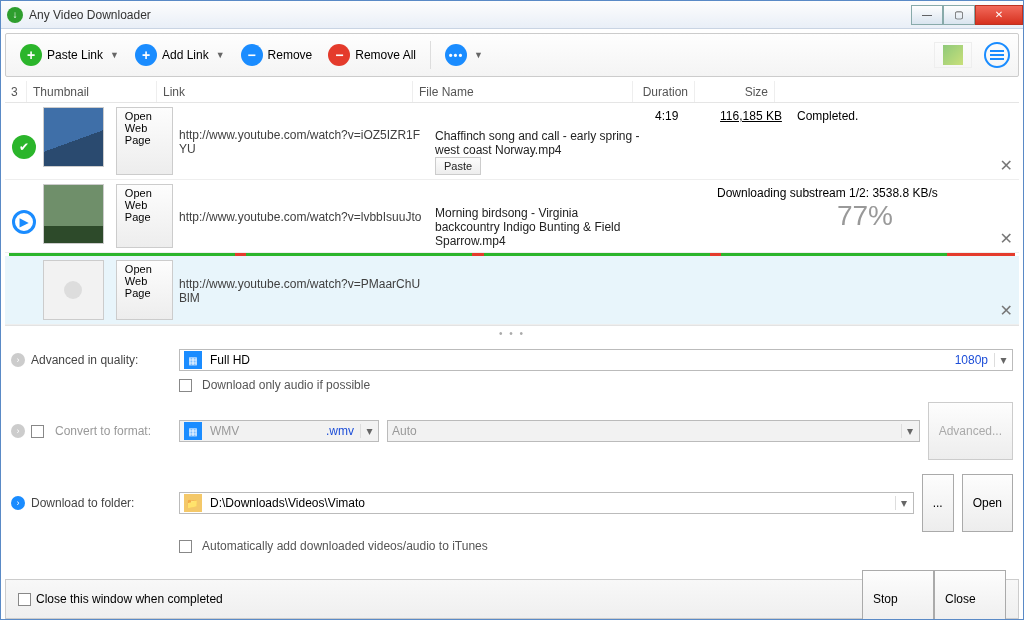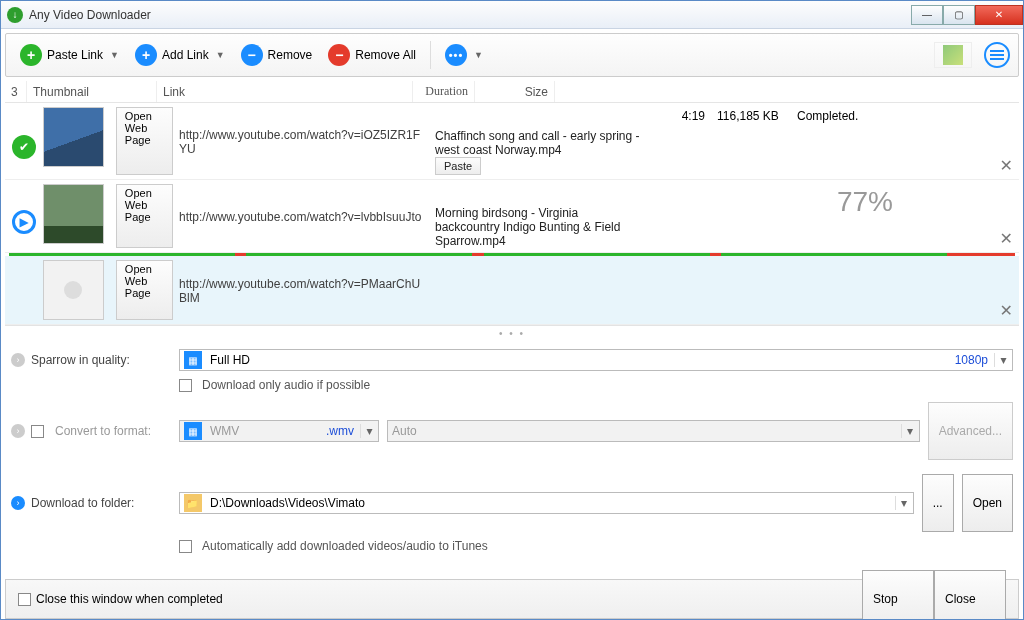--- a/index.html
+++ b/index.html
@@ -15,37 +15,37 @@
 .circ { width:22px; height:22px; border-radius:50%; display:flex; align-items:center; justify-content:center; color:#fff; font-weight:bold; font-size:14px;}
 .green{background:#2bb52b;} .blue{background:#1a8cff;} .red{background:#e43b2c;}
 .dd { font-size:9px; color:#666; margin-left:2px;}
 .sep{ width:1px; height:28px; background:#ddd; margin:0 4px;}
 .logo { margin-left:auto; display:flex; align-items:center; gap:6px; color:#6a7f9a; padding:2px 8px; border:1px solid #eee;}
 .logo .box{width:20px;height:20px;background:linear-gradient(135deg,#8fc97a,#c9e07a);}
 .menu-btn{ width:26px;height:26px;border-radius:50%; border:2px solid #1a8cff; display:flex;align-items:center;justify-content:center; margin-left:8px;}
 .menu-btn span{ width:14px;height:2px;background:#1a8cff; box-shadow:0 -4px 0 #1a8cff,0 4px 0 #1a8cff;}
 .listhead { display:flex; height:22px; align-items:center; border-bottom:1px solid #e5e5e5; margin:0 4px; color:#555;}
 .lh-cell{ padding:0 6px; border-right:1px solid #eee; height:100%; display:flex; align-items:center;}
-.col-num{width:22px;} .col-thumb{width:130px;} .col-link{width:256px;} .col-file{width:220px;} .col-dur{width:62px; justify-content:flex-end;font-family:Liberation Serif, serif;} .col-size{width:80px; justify-content:flex-end;} .col-status{flex:1;}
+.col-num{width:22px;} .col-thumb{width:130px;} .col-link{width:256px;} .col-file{width:220px;} .col-dur{width:62px; justify-content:flex-end;} .col-size{width:80px; justify-content:flex-end;} .col-status{flex:1;}
 .rows { margin:0 4px; }
 .row { display:flex; position:relative; border-bottom:1px solid #eee;}
 .row.sel{ background:#e8f5fb;}
 .r-icon{ width:38px; display:flex; align-items:center; justify-content:center; padding-top:12px;}
 .r-icon .sicon{ width:24px;height:24px;border-radius:50%; display:flex;align-items:center;justify-content:center; color:#fff;}
 .r-thumb{ width:130px; padding:4px 0; display:flex; gap:12px;}
 .thumb{ width:124px; height:60px; background:#7a9; border:1px solid #ccc;}
 .thumb.t1{ background:linear-gradient(160deg,#3f6fa8 55%,#2a4a6f 55%);}
 .thumb.t2{ background:linear-gradient(#6f8f6a 70%,#2d4a2a 70%);}
 .thumb.t3{ background:#f2f2f2; display:flex;align-items:center;justify-content:center;}
 .thumb.t3::after{content:""; width:18px;height:18px;border-radius:50%;background:#ddd;}
 .smallbtn{ background:linear-gradient(#fdfdfd,#ededed); border:1px solid #ccc; padding:2px 8px; width:fit-content; font-size:11px; cursor:pointer;}
 .r-link{ width:256px; padding:6px 6px 4px; color:#404040; word-break:break-all; display:flex; flex-direction:column; justify-content:center;}
 .r-file{ width:220px; padding:6px 6px 4px; color:#222; display:flex; flex-direction:column; justify-content:space-between;margin-top:20px;}
-.r-dur{ width:62px; text-align:right; padding:6px 6px;}
-.r-size{ width:80px; text-align:left; padding:6px 6px;}
+.r-dur{ width:62px; padding:6px 6px;}
+.r-size{ width:80px; text-align:center; padding:6px 6px;text-decoration:underline;}
 .r-status{ flex:1; padding:6px 6px; position:relative;}
 .rowclose{ position:absolute; right:6px; bottom:4px; color:#777; font-size:16px; cursor:pointer;}
 .pct{ font-size:28px; color:#999; text-align:center;}
 .subsz{ color:#aaa;}
 .pbar{ height:3px; display:flex; margin:0 4px;}
 .pbar span{ flex:1;}
 .pg{background:#2bb52b;} .pr{background:#e43b2c;}
 .grip{ text-align:center; color:#aaa; letter-spacing:2px; font-size:10px; padding:2px 0; margin:0 4px; border-top:1px solid #e3e3e3;}
 .opts{ margin:4px 10px; }
 .optrow{ display:flex; align-items:center; gap:8px; padding:4px 0;}
@@ -110,20 +110,21 @@
   </div>
   <div class="menu-btn">
         <span></span>
       </div>
 </div>
 
 <div class="listhead">
   <div class="lh-cell col-num">3</div>
   <div class="lh-cell col-thumb">Thumbnail</div>
   <div class="lh-cell col-link">Link</div>
+  <div class="lh-cell col-file">File Name</div>
   <div class="lh-cell col-dur">Duration</div>
   <div class="lh-cell col-size">Size</div>
 </div>
 
 <div class="rows">
 
   <div class="row">
     <div class="r-icon">
           <div class="sicon green">✔</div>
         </div>
@@ -153,20 +154,21 @@
       <div class="smallbtn">Open Web Page</div>
     </div>
     <div class="r-link">
           <span>http://www.youtube.com/watch?v=lvbbIsuuJto</span>
         </div>
     <div class="r-file">
           <span>Morning birdsong - Virginia backcountry Indigo Bunting &amp; Field Sparrow.mp4</span>
         </div>
     <div class="r-dur"></div>
     <div class="r-status">
+      <div>Downloading substream 1/2: 3538.8 KB/s</div>
       <div class="pct">77%</div>
     </div>
     <div class="rowclose">✕</div>
   </div>
 
   <div class="pbar">
     <span class="pg"></span>
         <span class="pr" style="flex:0.05"></span>
     <span class="pg"></span>
         <span class="pr" style="flex:0.05"></span>
@@ -192,21 +194,21 @@
     <div class="rowclose">✕</div>
   </div>
 </div>
 
 <div class="grip">• • •</div>
 
 <div class="opts">
   <div class="optrow">
     <div class="optlabel">
           <span class="chev">›</span>
-          <span>Sparrow in quality:</span>
+          <span>Advanced in quality:</span>
         </div>
     <div class="combo">
       <div class="ico">▦</div>
       <div class="val">Full HD</div>
       <div class="suffix">1080p</div>
       <div class="ar">▾</div>
     </div>
   </div>
   <div class="sub">
         <span class="chk"></span>

